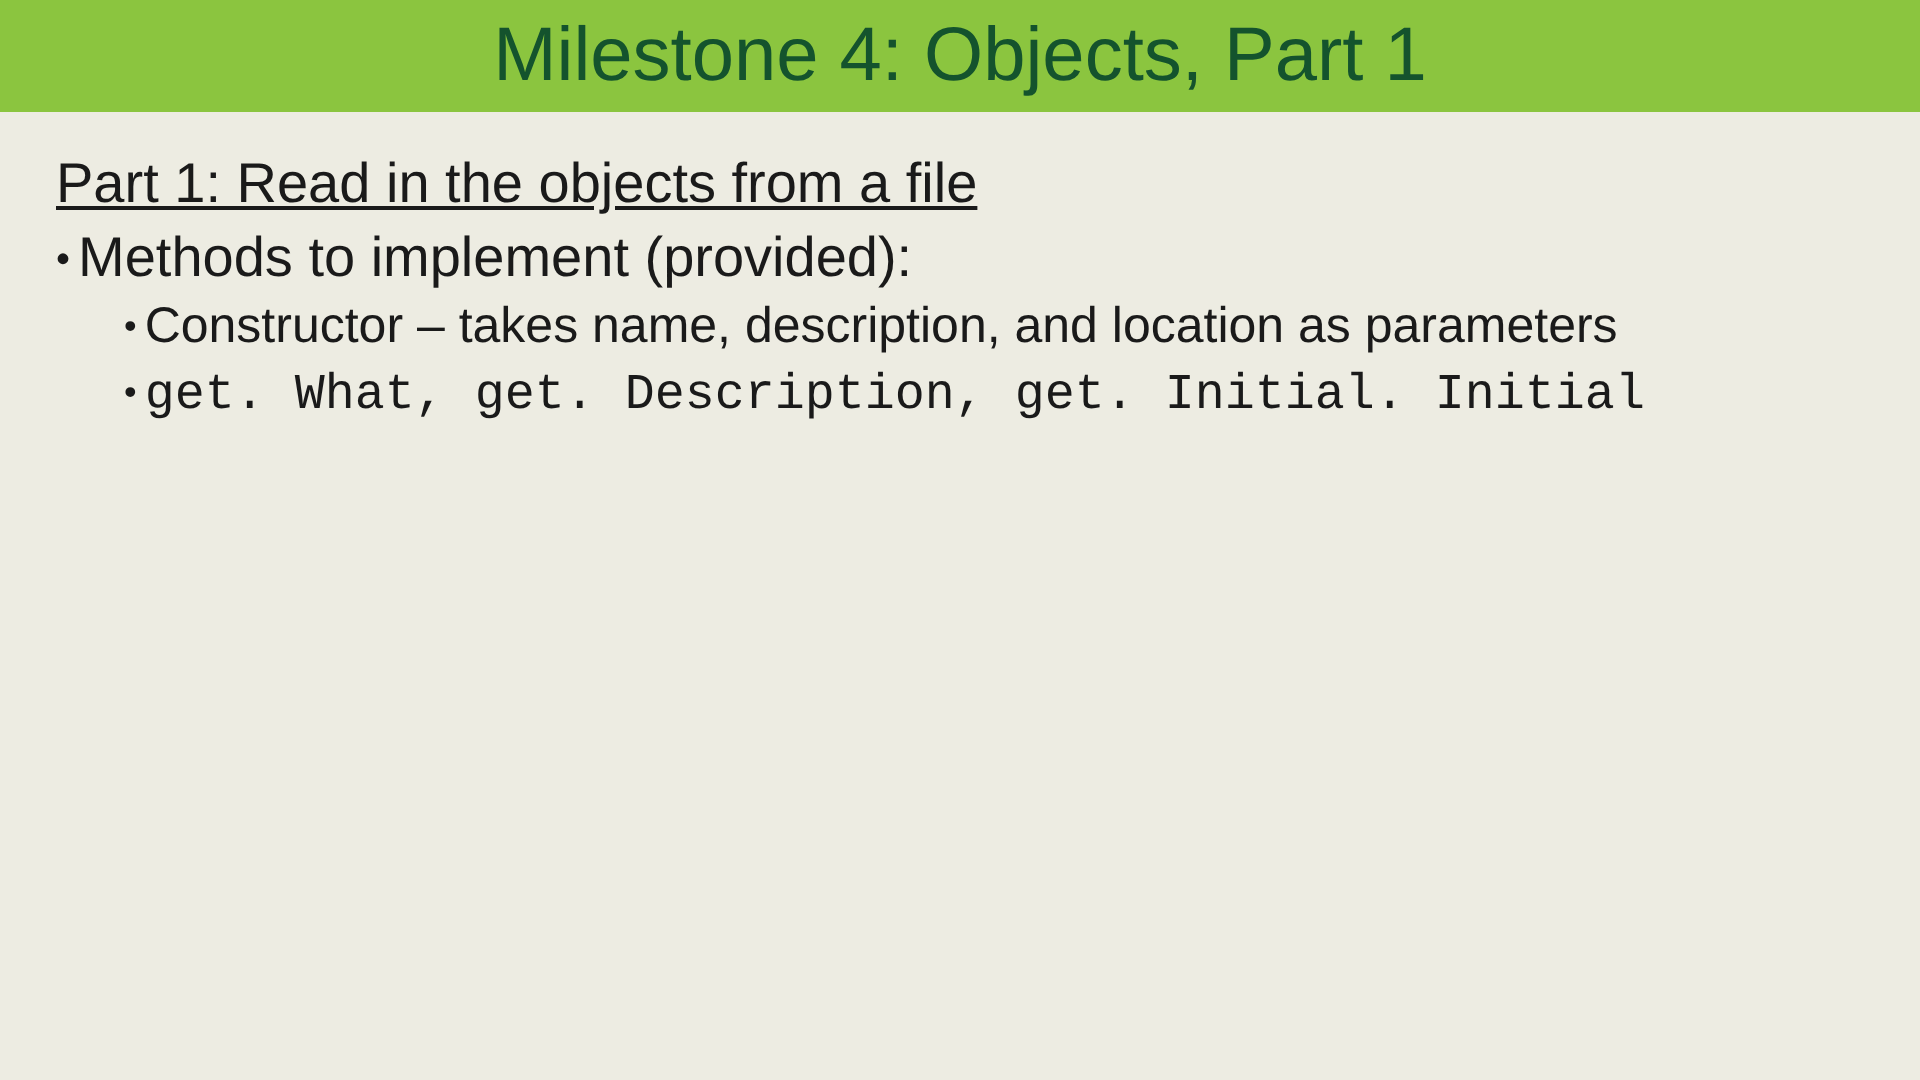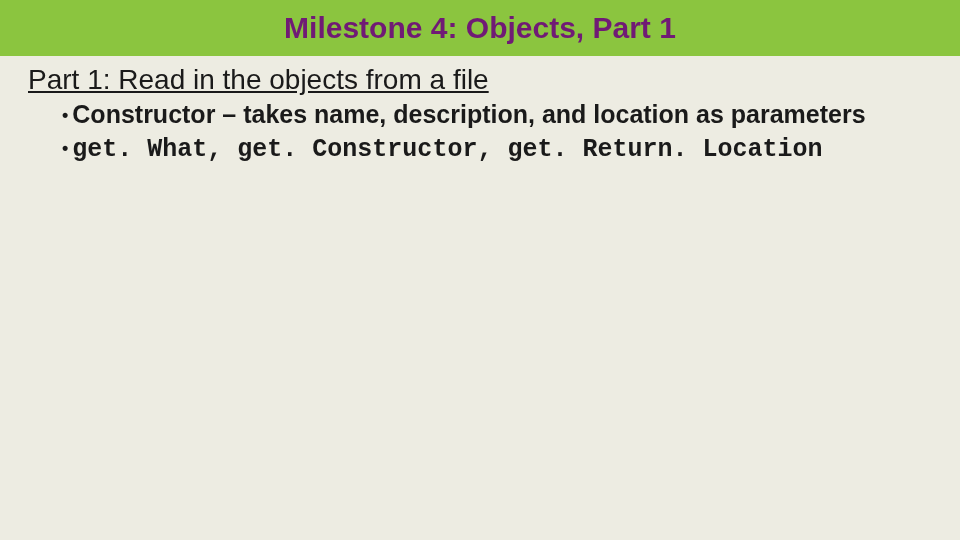--- a/index.html
+++ b/index.html
@@ -15,27 +15,27 @@
   .title-bar {
     background: #8bc53f;
     width: 100%;
     height: 56px;
     display: flex;
     align-items: center;
     justify-content: center;
   }
   .title-bar h1 {
     margin: 0;
-    font-size: 30px;
-    font-weight: 700;
+    font-size: 38px;
+    font-weight: 400;
     font-family: Arial, "Helvetica Neue", sans-serif;
-    color: #701a75;
+    color: #14532d;
   }
   .content {
-    padding: 6px 28px 0 28px;
+    padding: 18px 28px 0 28px;
   }
   .section-heading {
     font-size: 28px;
     text-decoration: underline;
     margin: 0 0 2px 0;
     font-weight: 400;
     line-height: 1.25;
   }
   .bullet-l1 {
     font-size: 28px;
@@ -44,21 +44,20 @@
   }
   .bullet-l1 .dot {
     font-size: 20px;
     vertical-align: 2px;
     padding-right: 4px;
   }
   .bullet-l2 {
     font-size: 25px;
     line-height: 1.25;
     margin: 0 0 2px 34px;
-    font-weight: bold;
   }
   .bullet-l2 .dot {
     font-size: 18px;
     vertical-align: 2px;
     padding-right: 4px;
   }
   .bullet-l3 {
     font-size: 21px;
     line-height: 1.25;
     margin: 0 0 2px 74px;
@@ -76,24 +75,27 @@
 <body>
 
 <div class="title-bar">
   <h1>Milestone 4: Objects, Part 1</h1>
 </div>
 
 <div class="content">
 
   <div class="section-heading">Part 1: Read in the objects from a file</div>
 
+  <div class="bullet-l1">
+    <span class="dot">•</span><span>Methods to implement (provided):</span>
+  </div>
 
   <div class="bullet-l2">
     <span class="dot">•</span><span>Constructor – takes name, description, and location as parameters</span>
   </div>
 
 
   <div class="bullet-l2">
-    <span class="dot">•</span><span class="code">get. What, </span><span class="code">get. Constructor, </span><span class="code">get. Return. Location</span>
+    <span class="dot">•</span><span class="code">get. What, </span><span class="code">get. Description, </span><span class="code">get. Initial. Initial</span>
   </div>
 
 
 </div>
 
 </body></html>

